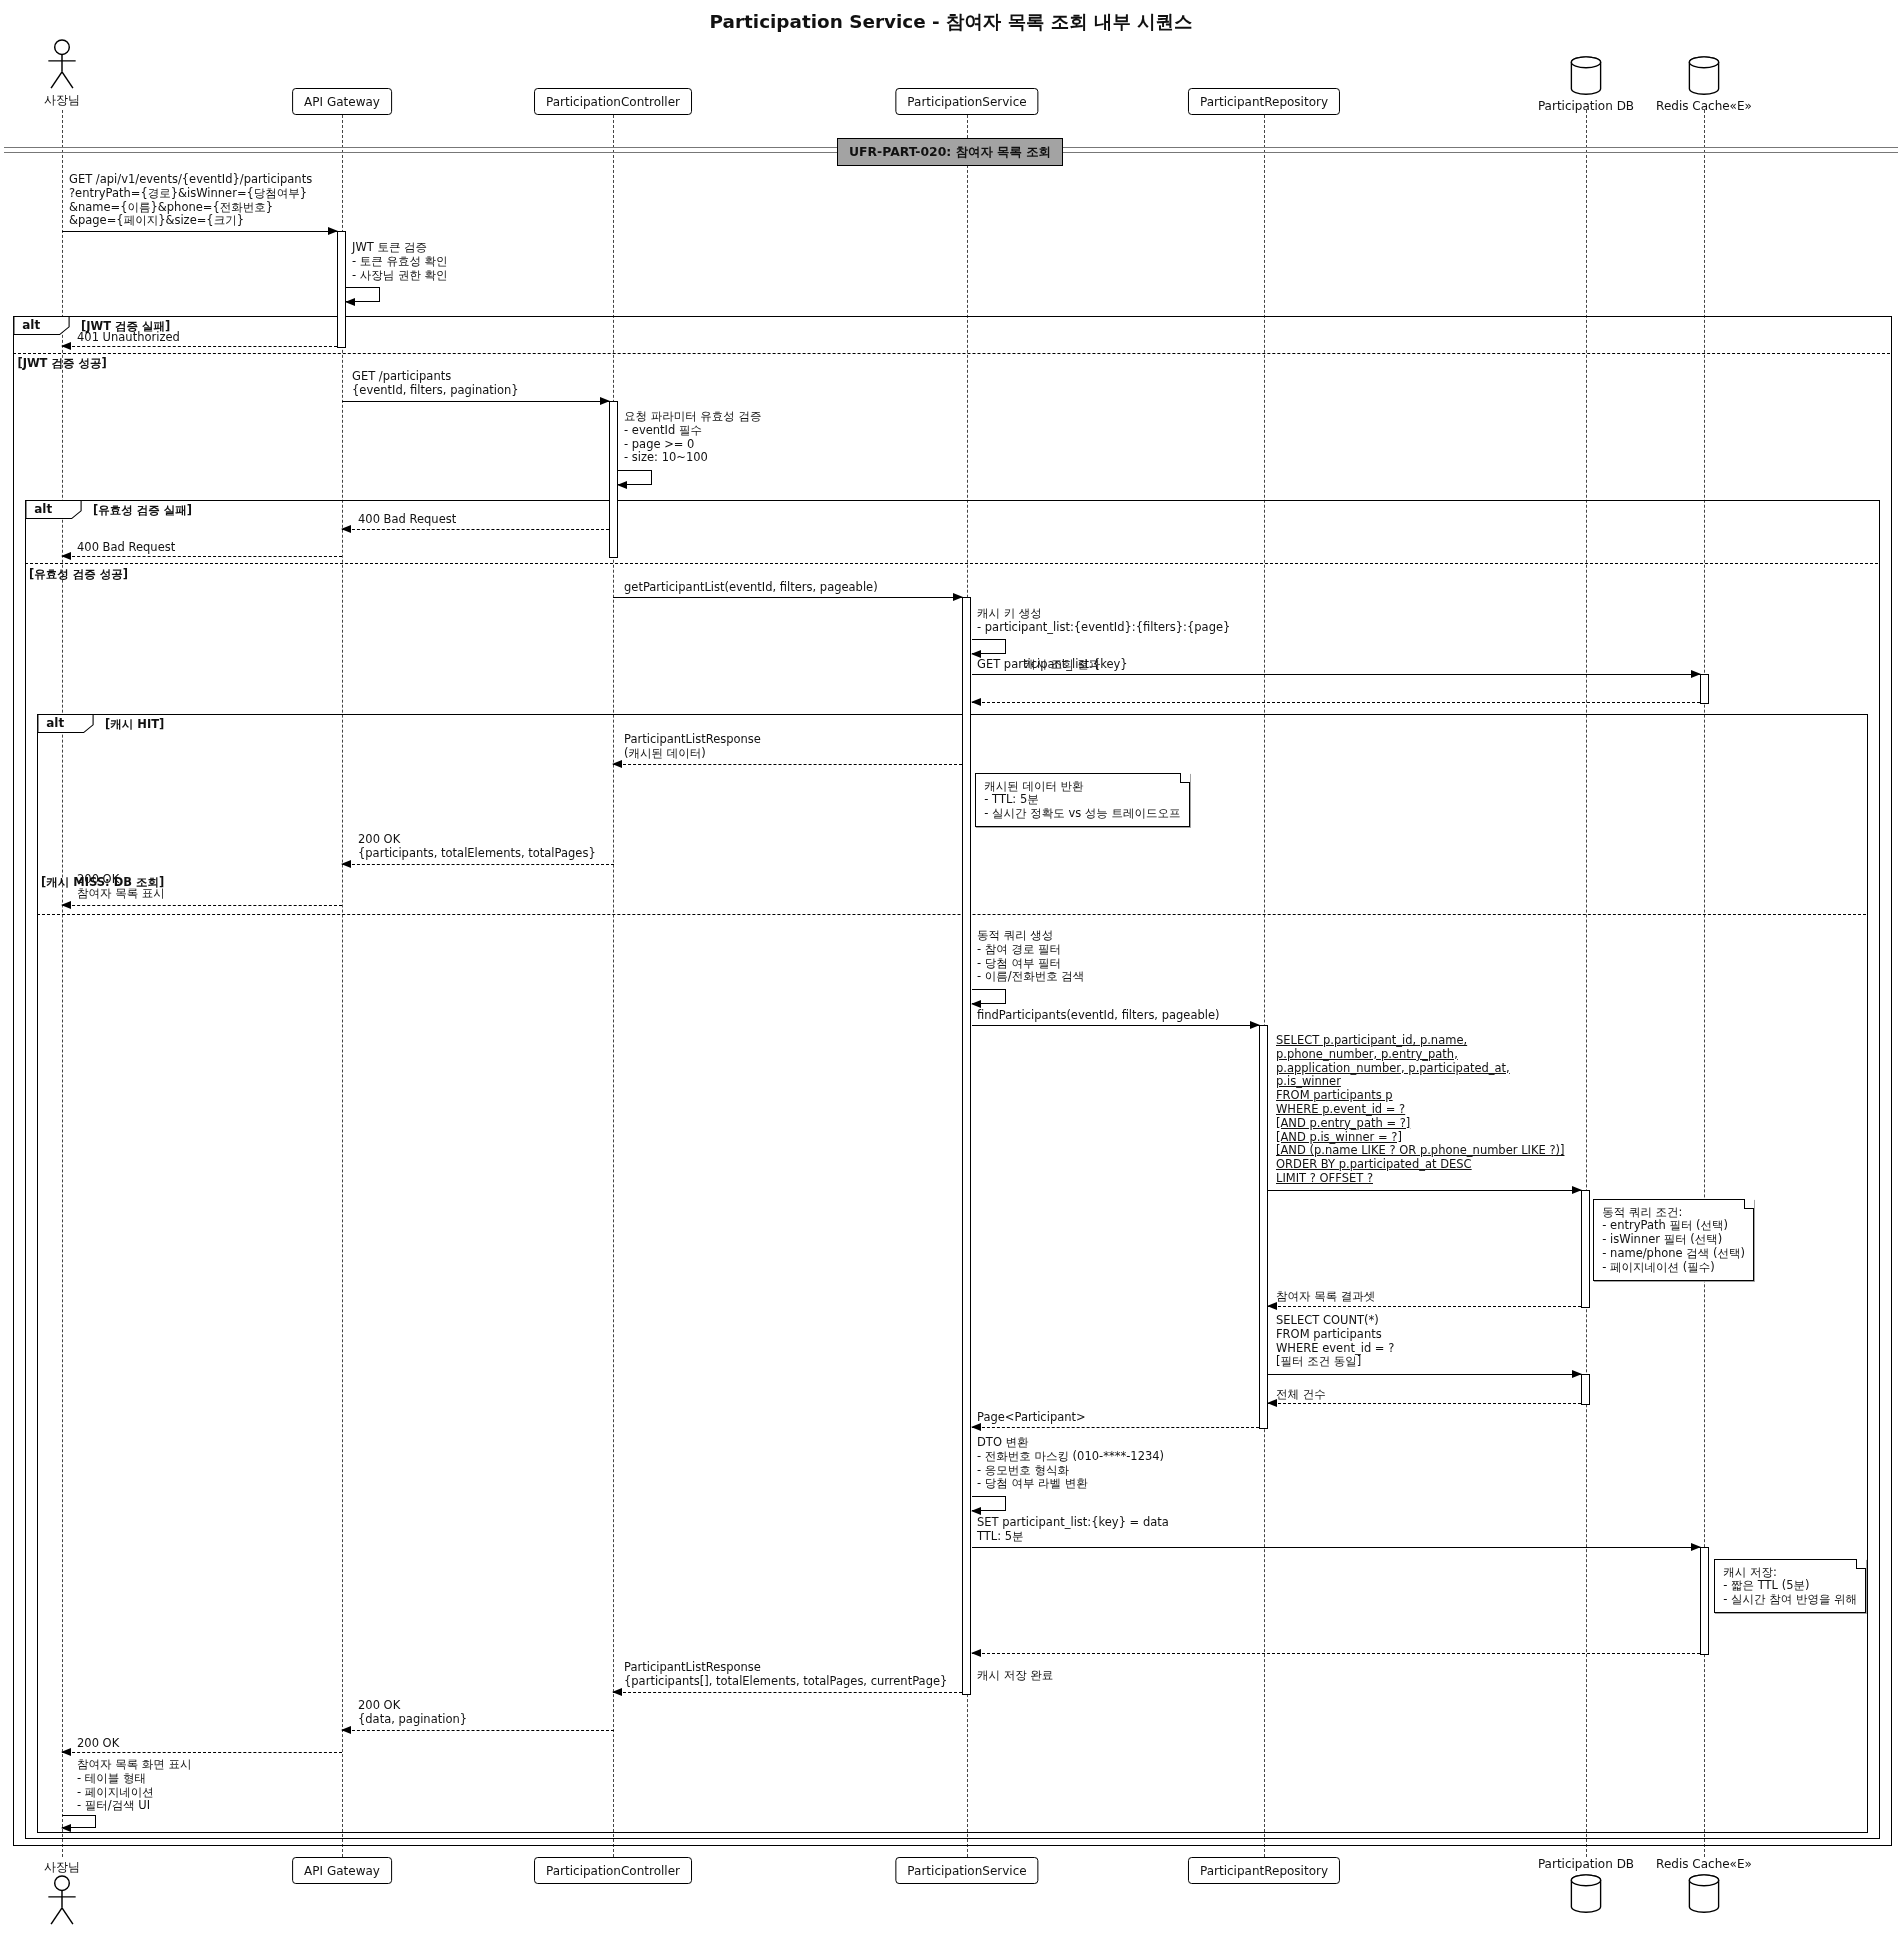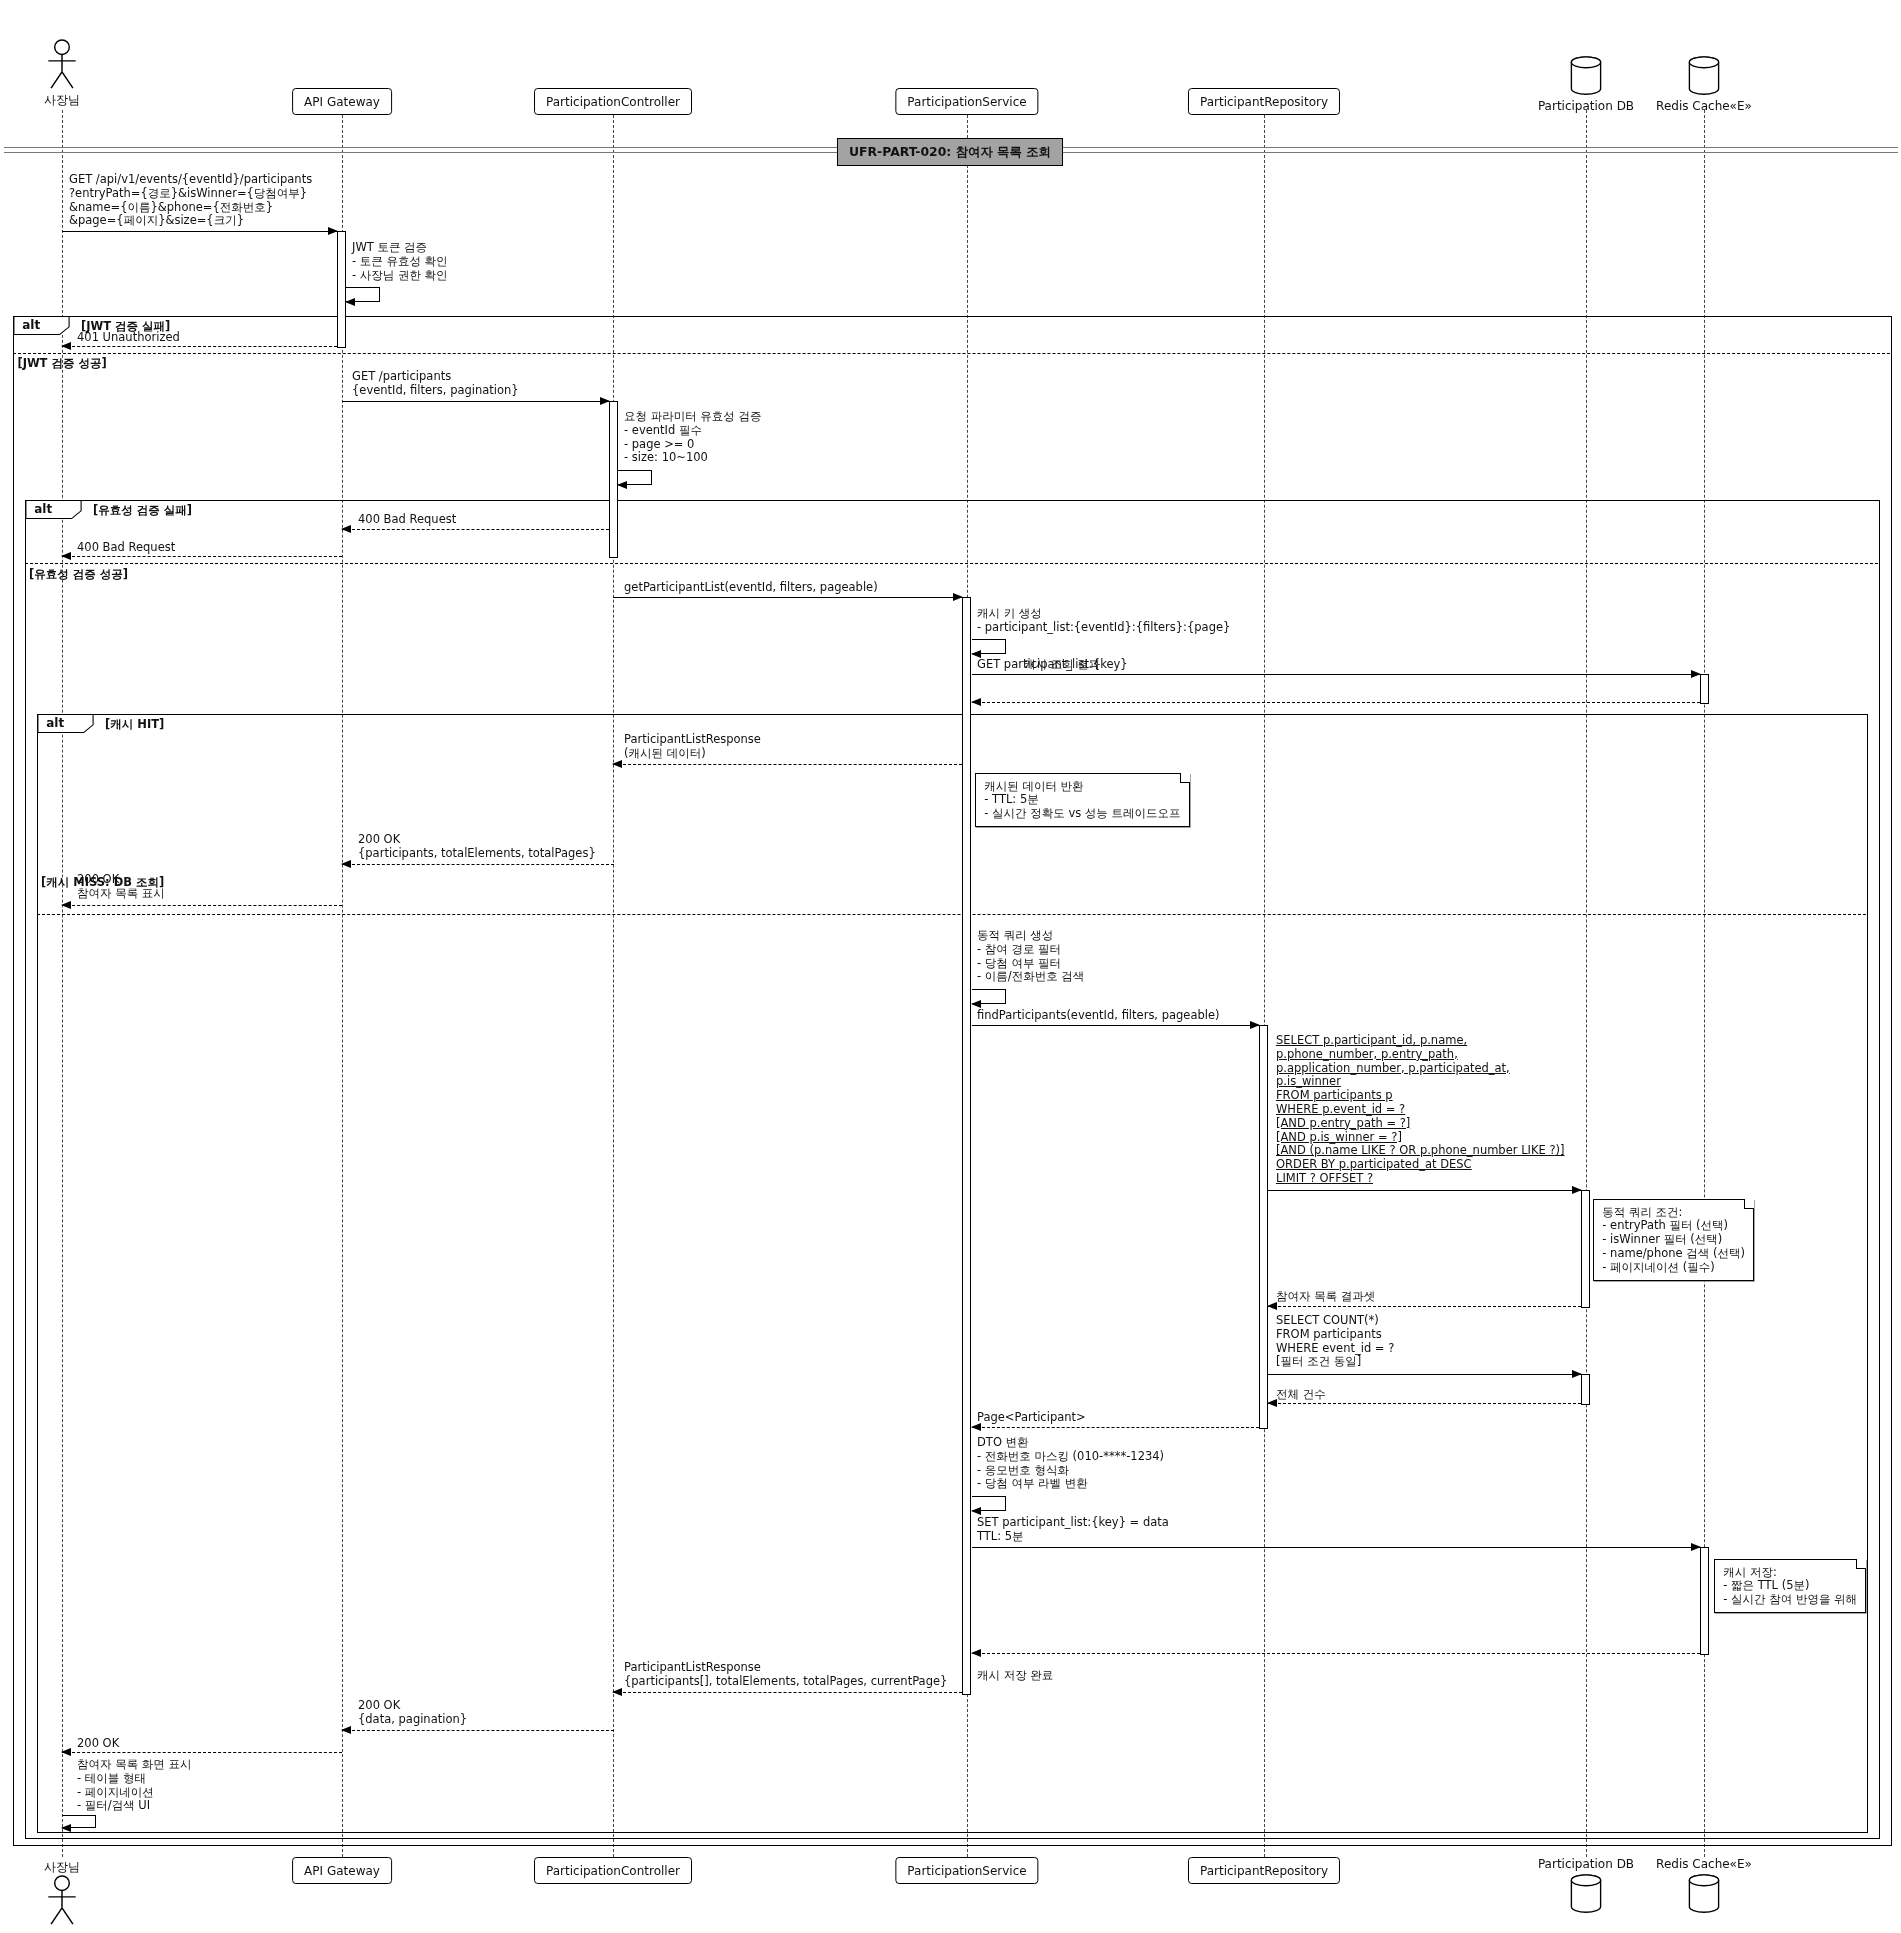--- a/index.html
+++ b/index.html
@@ -42,20 +42,21 @@
   .note{position:absolute;background:#fff;border:0.9px solid #000;padding:5.5px 8.3px;font-size:11.5px;
         line-height:13.8px;white-space:pre;z-index:4;box-shadow:0.9px 0.9px 0 #999;}
   .note::after{content:"";position:absolute;top:-0.9px;right:-0.9px;width:9.2px;height:9.2px;background:#fff;
         border-left:0.9px solid #000;border-bottom:0.9px solid #000;}
 </style>
 </head>
 <body>
 
 <div id="canvas">
 
+  <div class="title">Participation Service - 참여자 목록 조회 내부 시퀀스</div>
 
   <div class="ll" style="left:62px;"></div>
   <div class="ll" style="left:342px;"></div>
   <div class="ll" style="left:613px;"></div>
   <div class="ll" style="left:967px;"></div>
   <div class="ll" style="left:1264px;"></div>
   <div class="ll" style="left:1586px;"></div>
   <div class="ll" style="left:1704px;"></div>
 
   <div class="head" style="left:62px;top:39px;">

